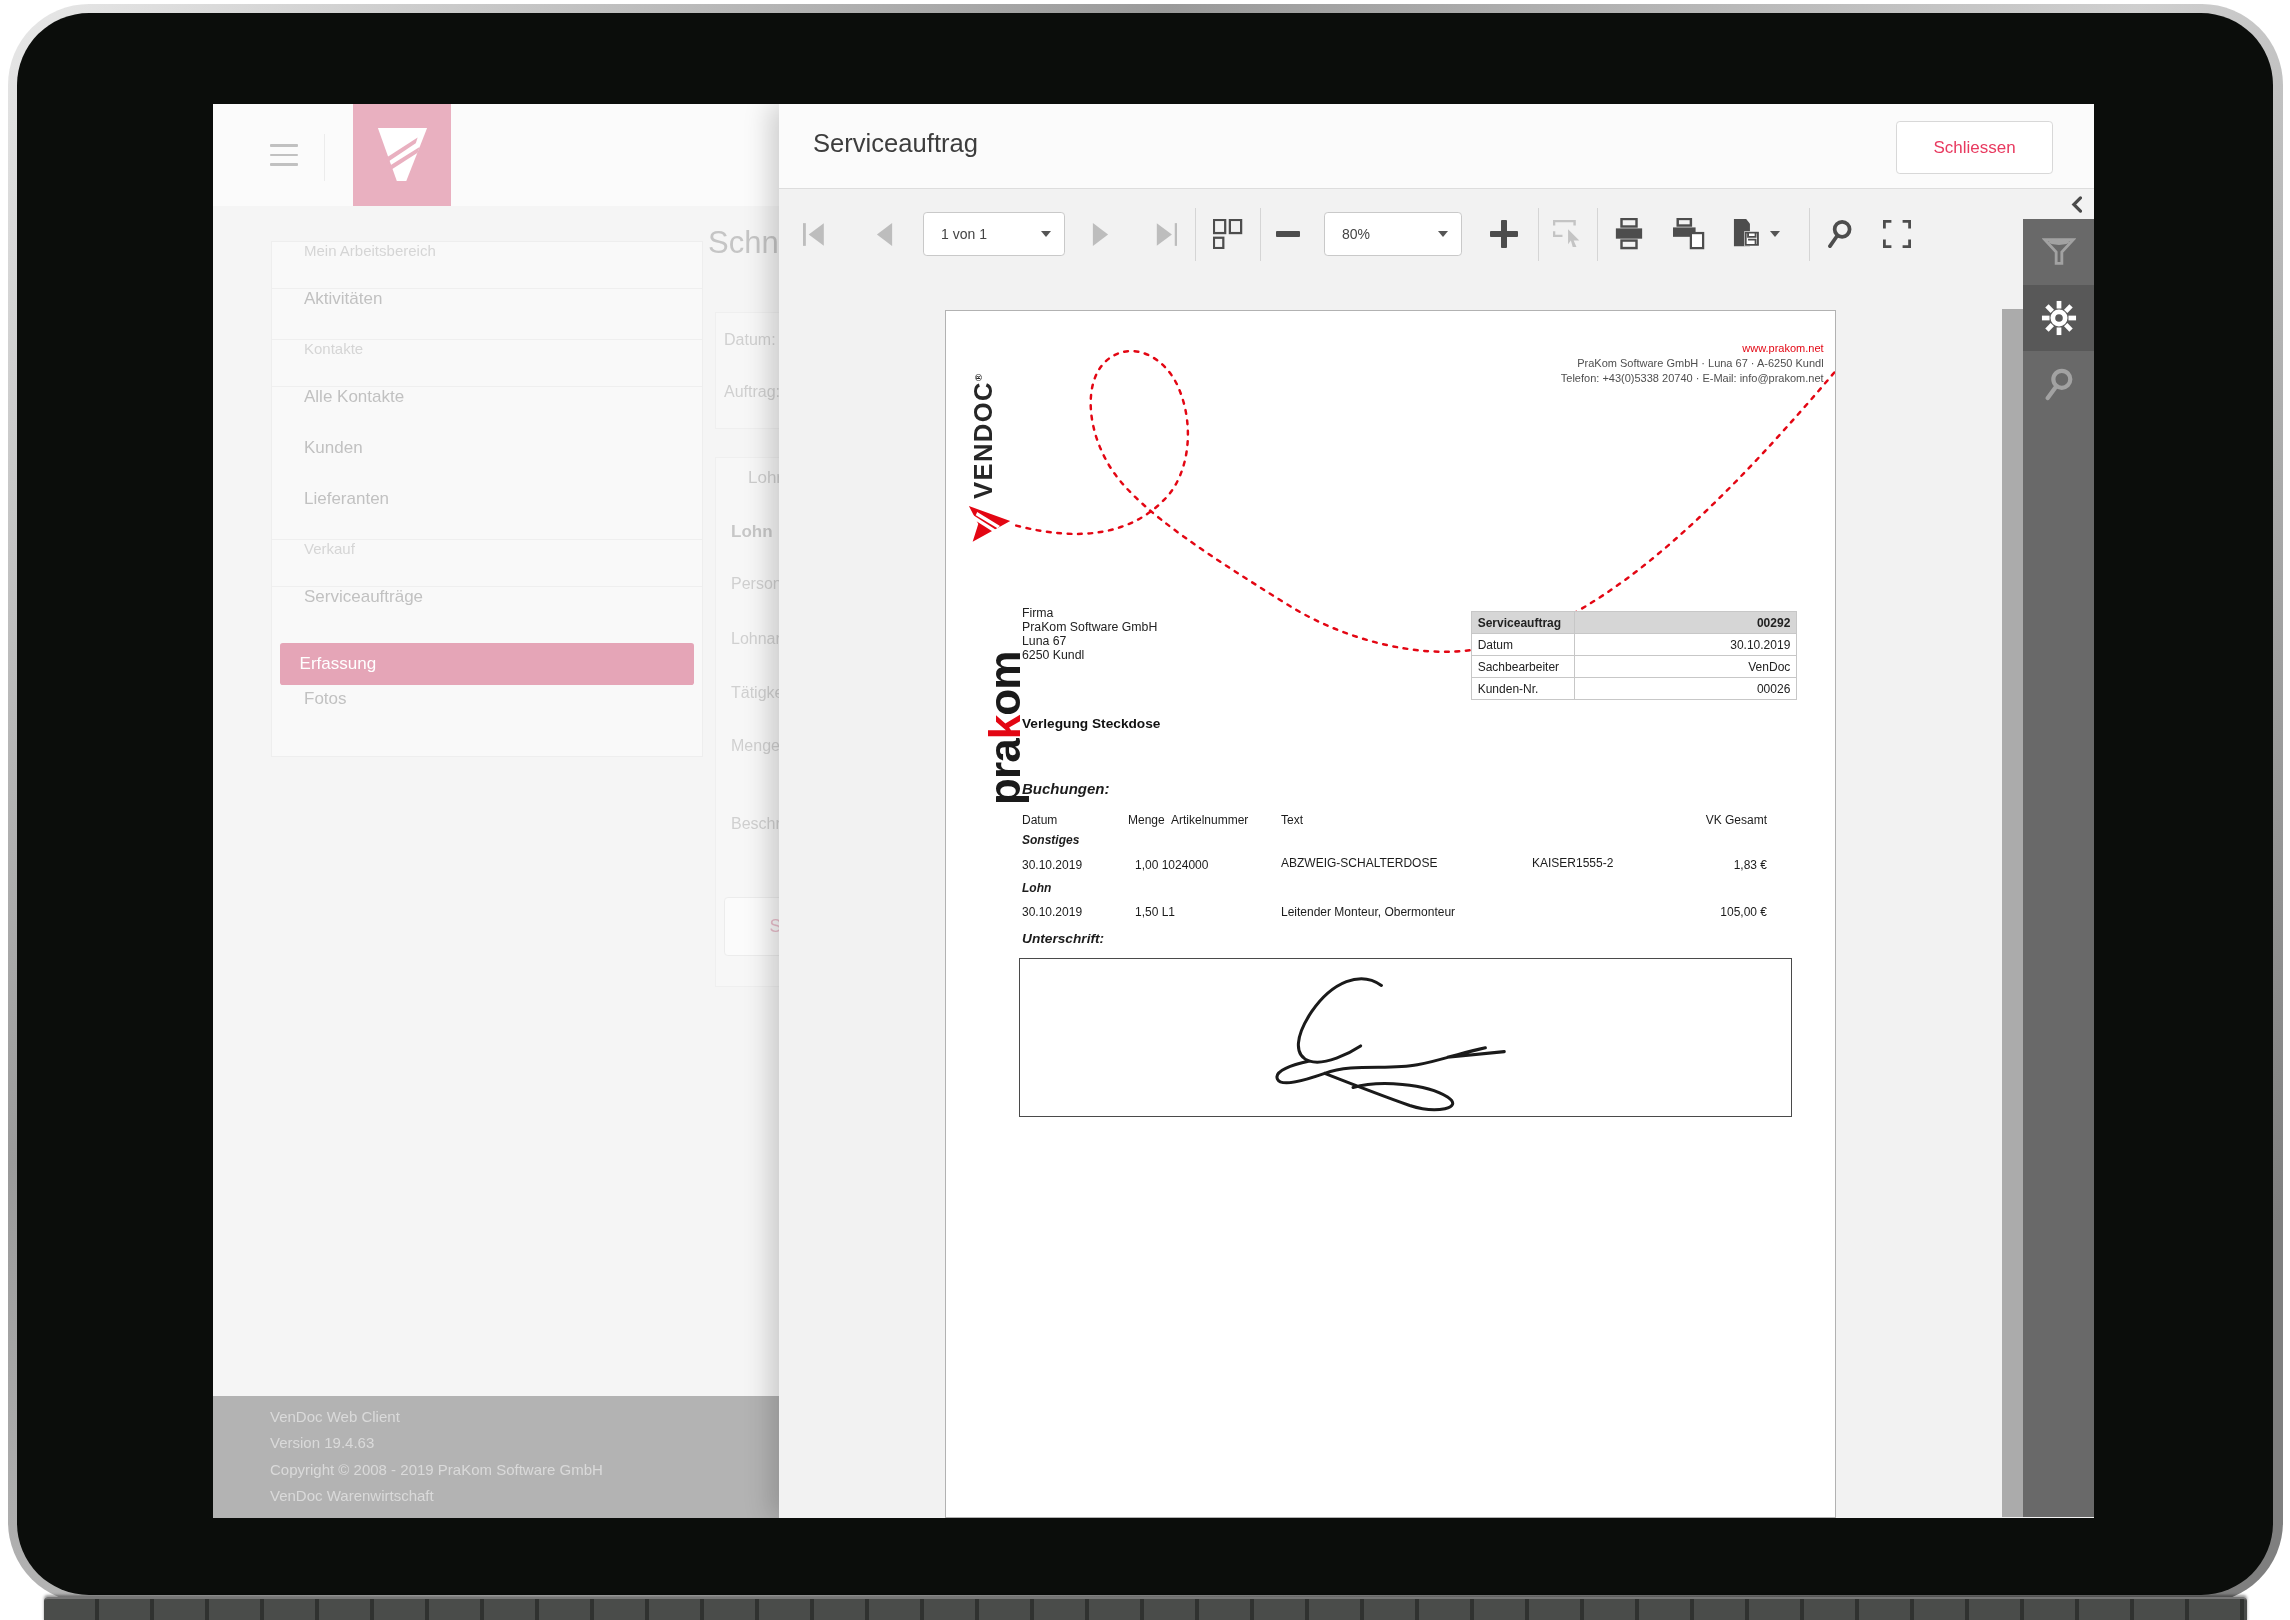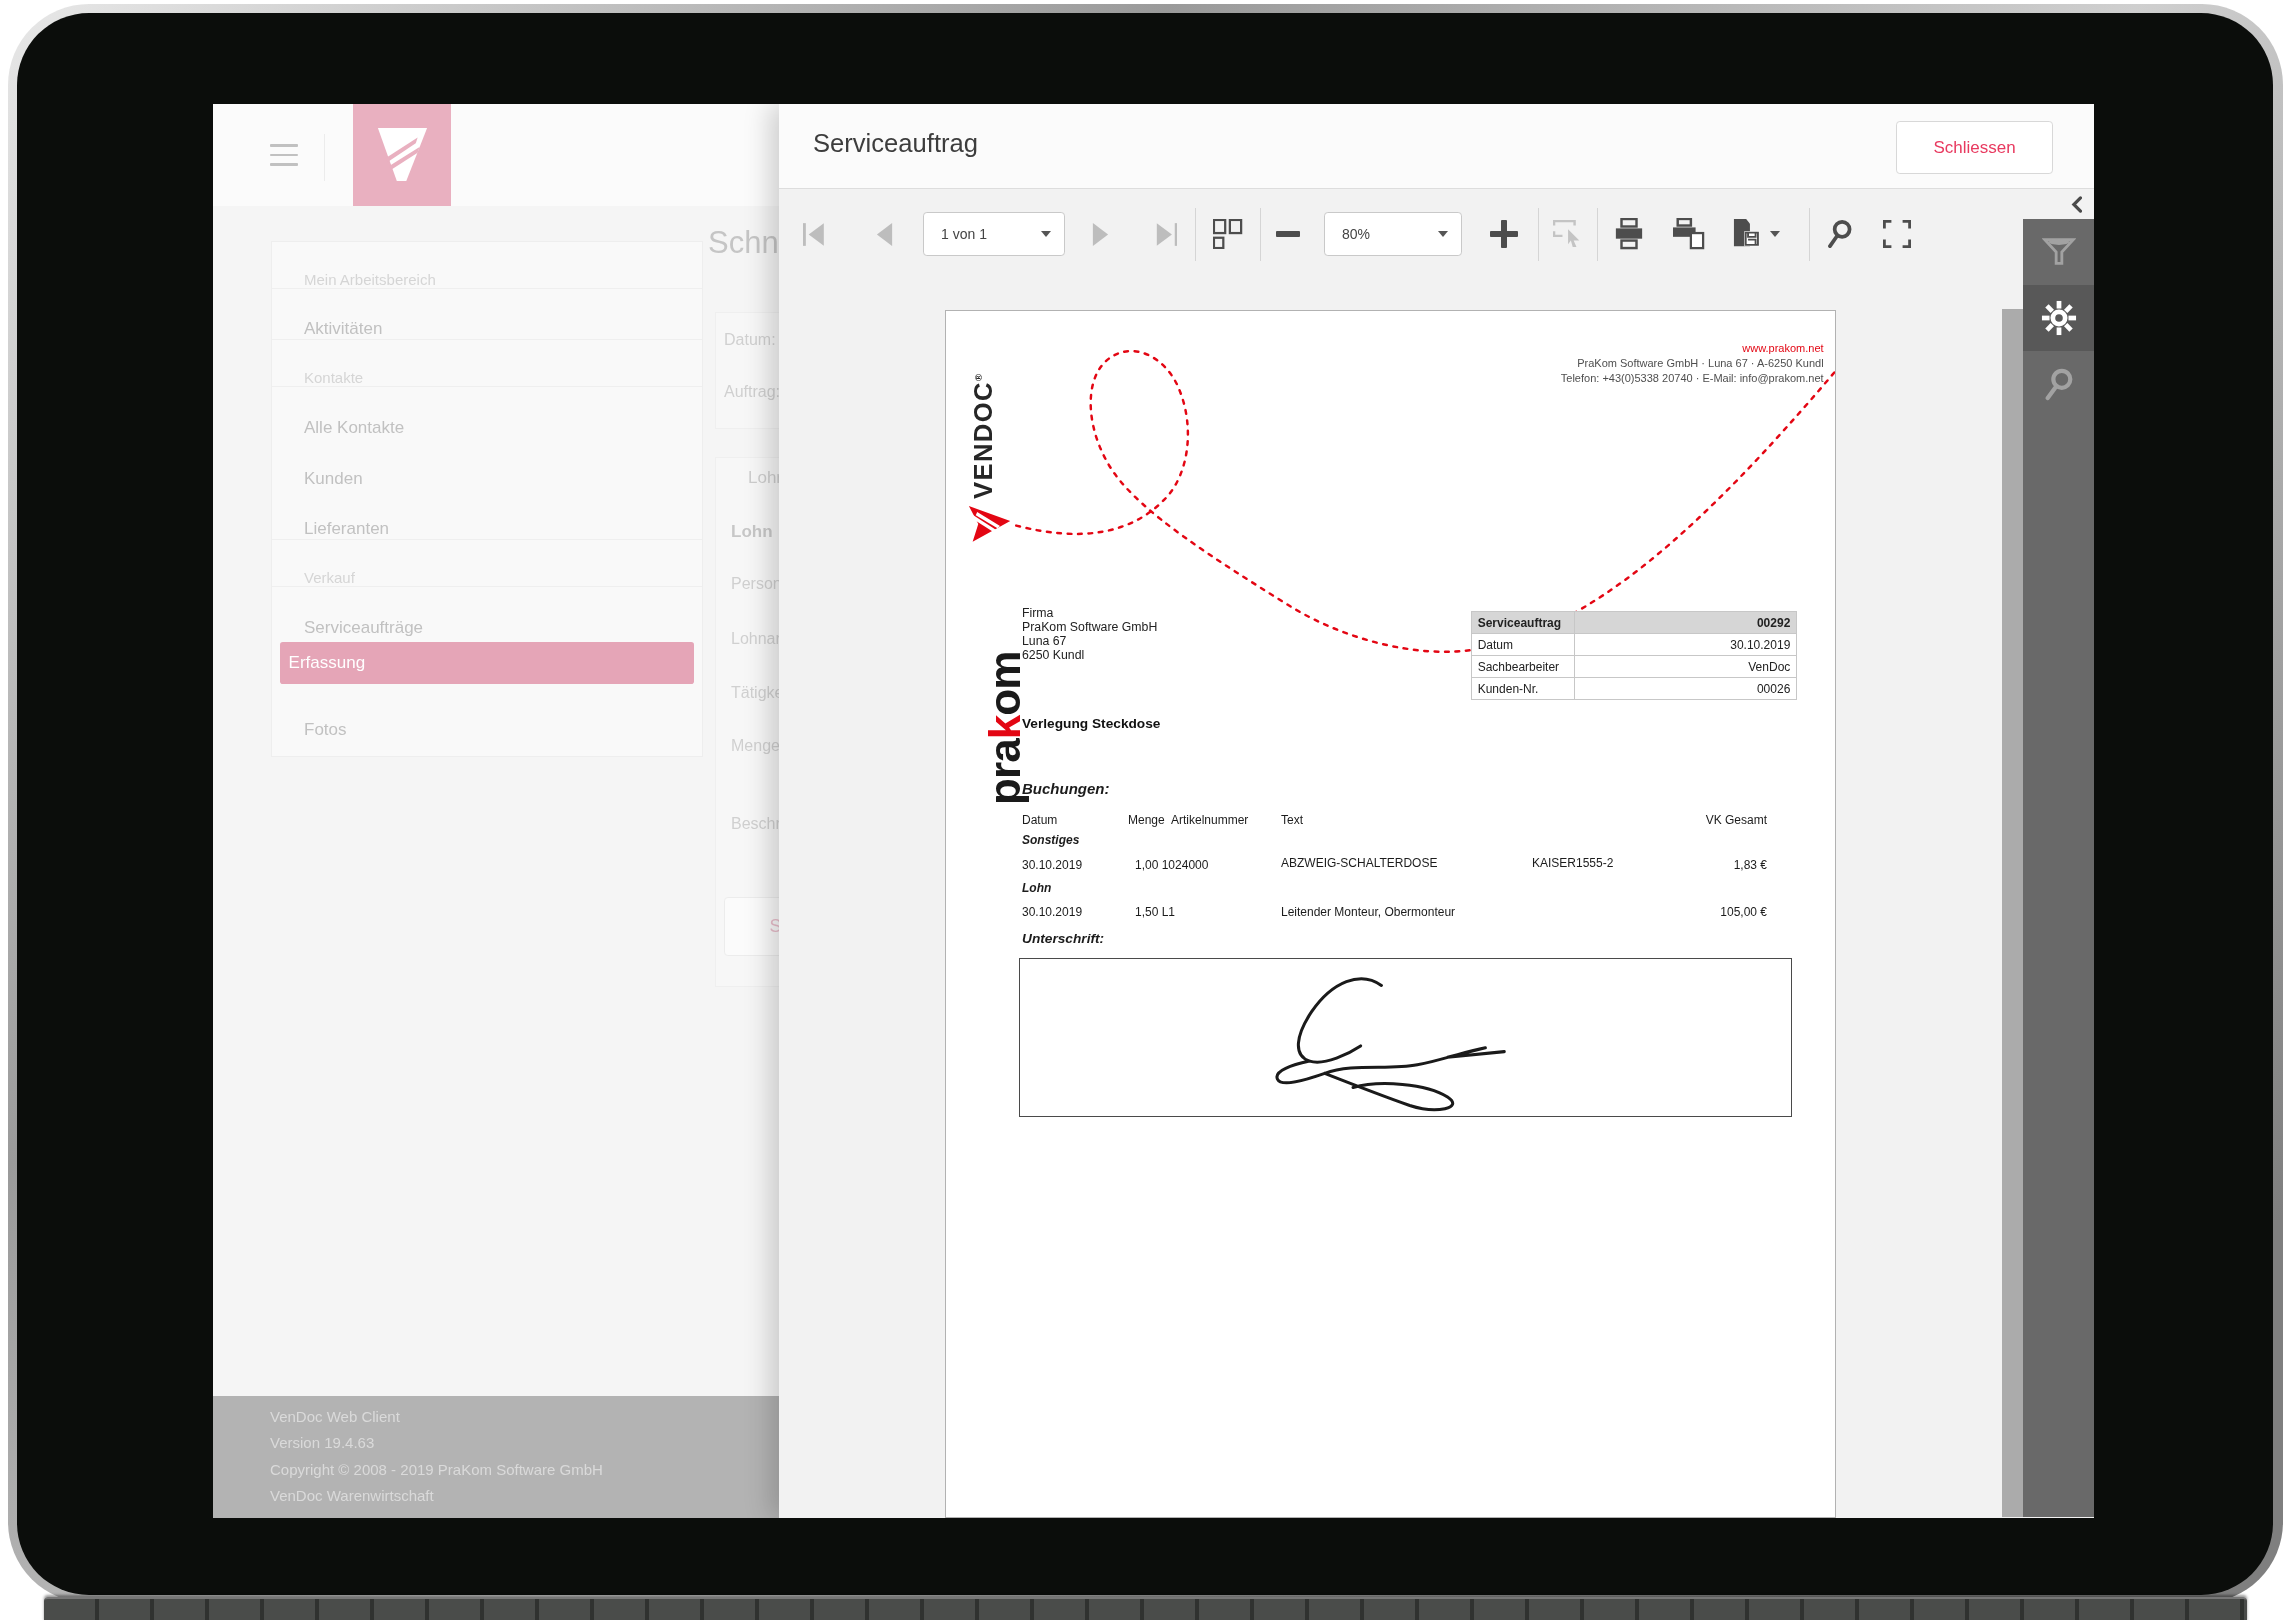--- a/index.html
+++ b/index.html
@@ -14,25 +14,25 @@
     border-top:2.8px solid #777;box-shadow:0 -1.9px 2.8px rgba(0,0,0,.4);}
   
   .app-window{left:213px;top:104px;width:1881px;height:1414px;background:#ededed;overflow:hidden;}
   .app-header{left:0;top:0;width:100%;height:102px;background:#f7f7f7;}
   .hamburger{left:57px;top:40px;width:28px;height:22px;display:flex;flex-direction:column;justify-content:space-between;cursor:pointer;}
   .hamburger span{display:block;height:2.8px;background:#8f8f8f;border-radius:0.9px;}
   .hdr-divider{left:111px;top:30px;width:0.9px;height:47px;background:#dcdcdc;}
   .logo-tile{left:140px;top:0;width:98px;height:102px;background:#d76f8c;display:flex;align-items:center;justify-content:center;}
   
   .sidebar{left:58px;top:137px;width:432px;height:516px;background:#f4f4f4;border:0.9px solid #e1e1e1;box-sizing:border-box;}
-  .nav-row{position:relative;height:51px;display:flex;align-items:flex-end;padding-left:32px;font-size:17px;color:#8e8e8e;box-sizing:border-box;cursor:pointer;}
+  .nav-row{position:relative;height:51px;display:flex;align-items:flex-start;padding-left:32px;font-size:17px;color:#8e8e8e;box-sizing:border-box;cursor:pointer;}
   .nav-row.section{color:#b3b3b3;font-size:15px;border-bottom:0.9px solid #e2e2e2;cursor:default;height:47px;}
   .nav-row.bordered{border-bottom:0.9px solid #e2e2e2;}
   .nav-row.active{padding:0;}
-  .nav-active-pill{margin:4.7px 7.6px;width:calc(100% - 15px);height:42px;background:#cf5c7d;border-radius:2.8px;color:#fff;display:flex;align-items:center;padding-left:9px;box-sizing:border-box;font-size:17px;}
+  .nav-active-pill{margin:4.7px 7.6px;width:calc(100% - 15px);height:42px;background:#cf5c7d;border-radius:2.8px;color:#fff;display:flex;align-items:center;padding-left:20px;box-sizing:border-box;font-size:17px;}
   
   .form-title{left:495px;top:121px;font-size:31px;color:#969696;}
   .form-box1{left:502px;top:208px;width:397px;height:115px;background:#f1f1f1;border:0.9px solid #e2e2e2;}
   .form-box2{left:502px;top:353px;width:397px;height:528px;background:#f1f1f1;border:0.9px solid #e2e2e2;}
   .flabel{position:absolute;font-size:16px;color:#a9a9a9;}
   .fbold{position:absolute;font-size:17px;font-weight:bold;color:#9a9a9a;}
   .ftab{position:absolute;font-size:17px;color:#a5a5a5;}
   .save-btn{left:511px;top:793px;width:170px;height:57px;background:#f8f8f8;border:0.9px solid #ddd;border-radius:3.8px;display:flex;align-items:center;justify-content:center;font-size:18px;color:#d98aa2;cursor:pointer;}
   
   .app-footer{left:0;top:1292px;width:100%;height:122px;background:#767676;color:#bcbcbc;font-size:15px;padding:7.6px 0 0 57px;box-sizing:border-box;line-height:26.5px;}

